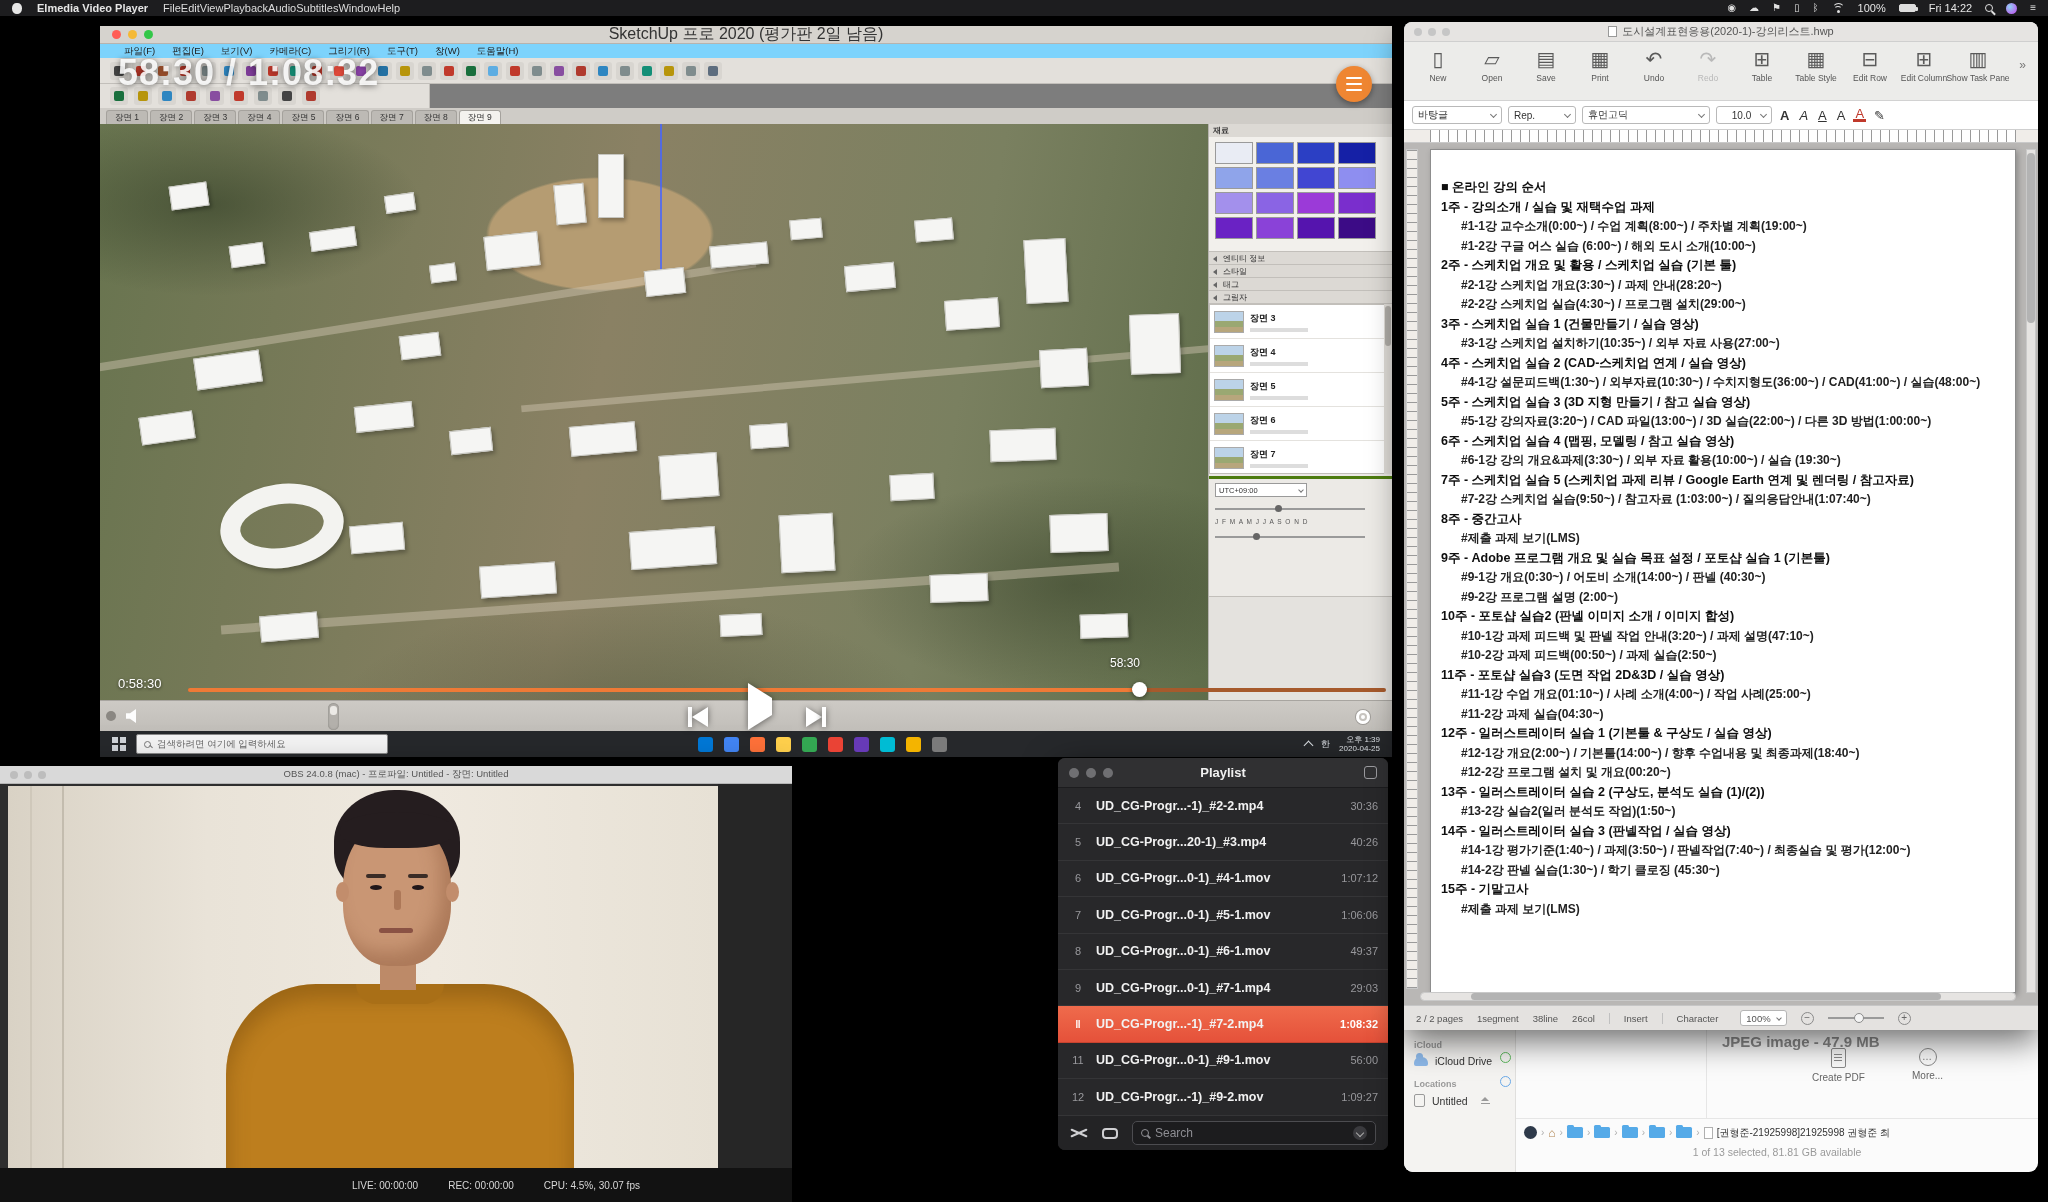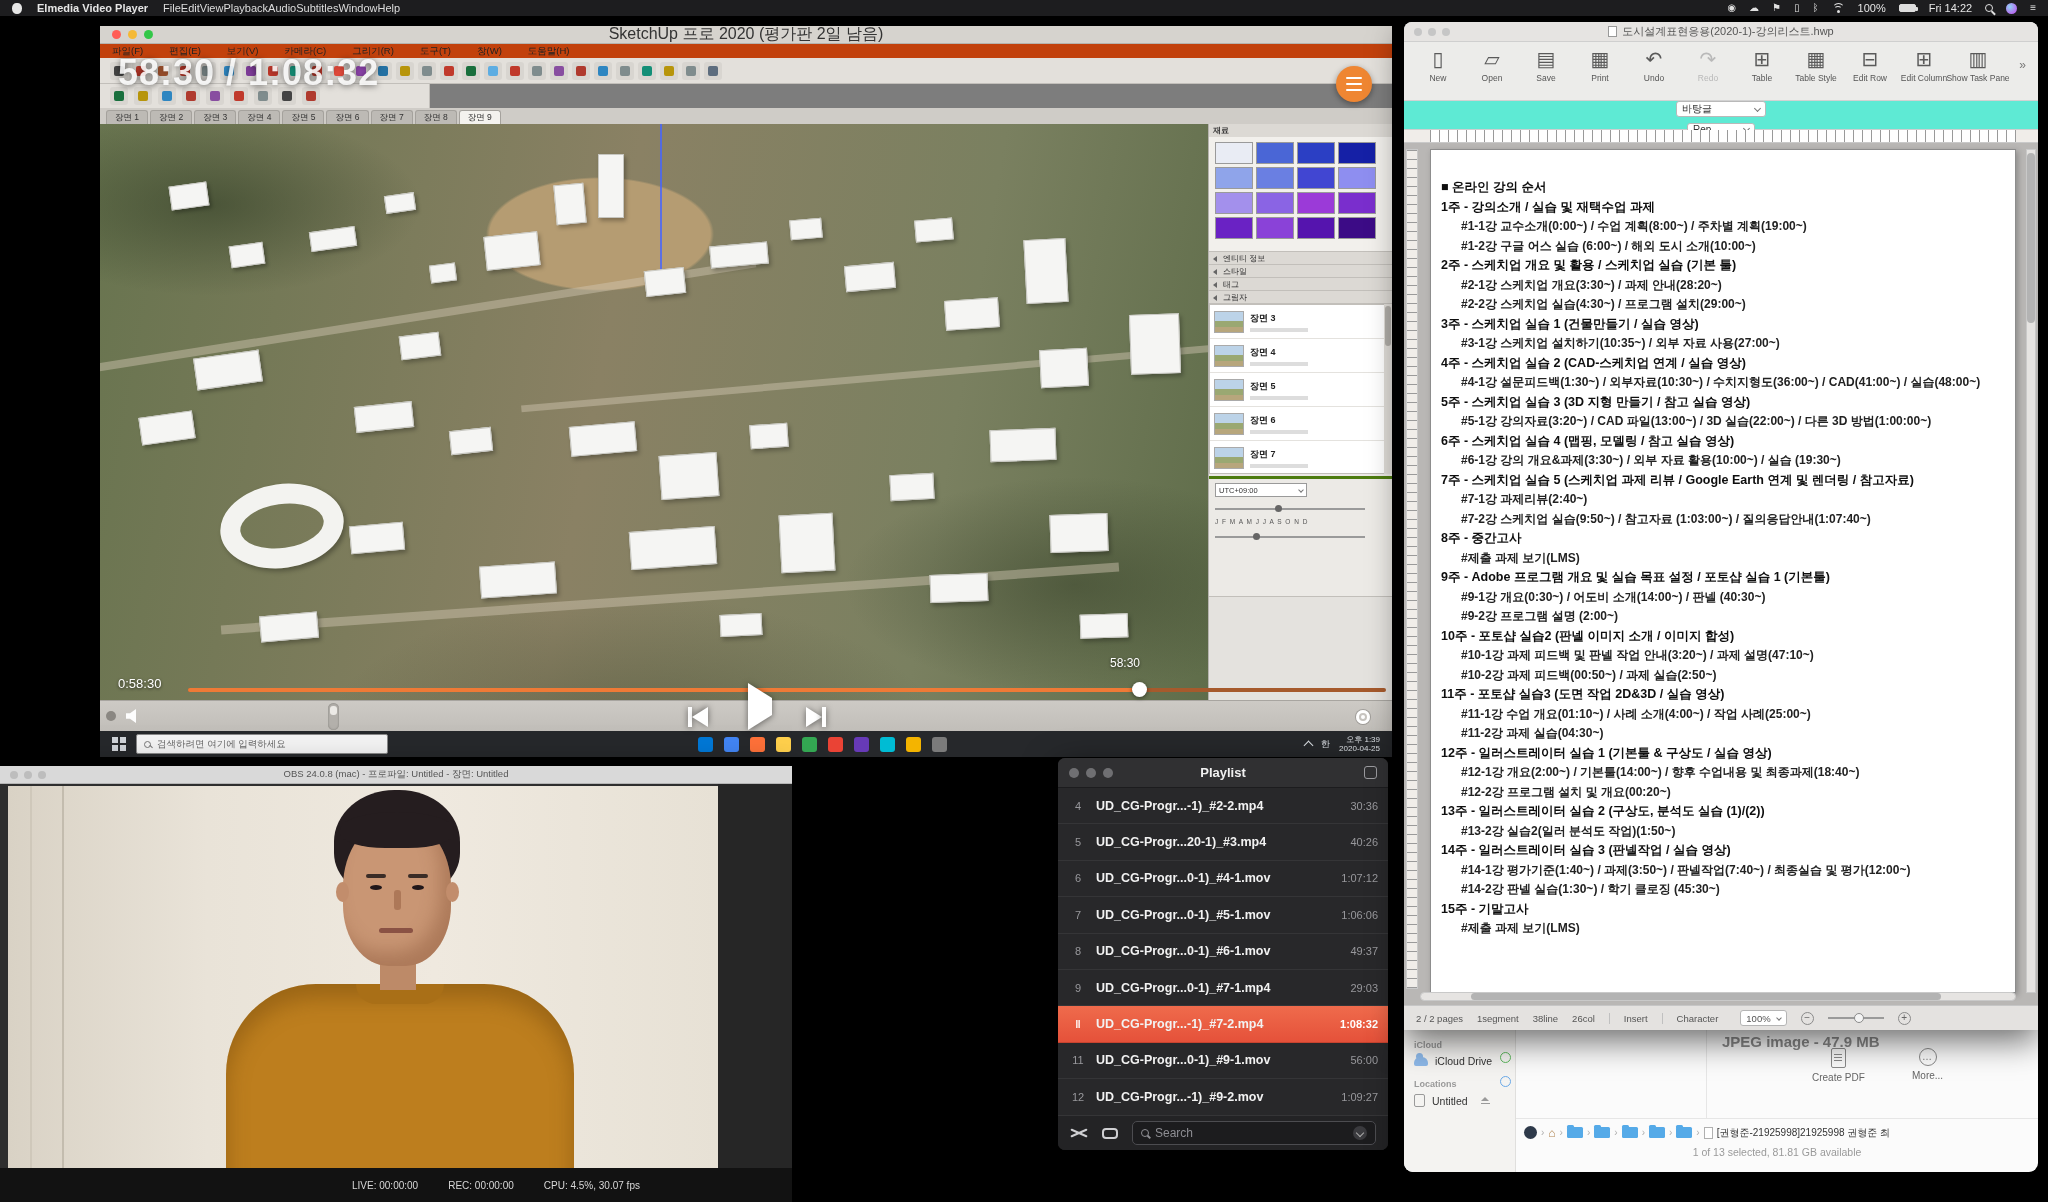--- a/index.html
+++ b/index.html
@@ -26,22 +26,22 @@
   .wifi i.m{width:8px;height:8px;left:2.5px;top:3px;}
   .wifi i.d{width:3px;height:3px;background:#e0e0e0;border:none;border-radius:50%;left:5px;top:6.5px;}
 
   
   #video{left:100px;top:26px;width:1292px;height:731px;background:#7d7d7d;z-index:2;}
   #su-titlebar{position:absolute;left:0;top:0;width:100%;height:18px;background:#d6d3ce;border-bottom:1px solid #b6b3ae;
     display:flex;align-items:center;justify-content:center;font-size:16px;color:#333;}
   .lights{position:absolute;left:12px;top:4px;display:flex;gap:7px;}
   .light{width:9px;height:9px;border-radius:50%;}
   .l-r{background:#ff5d55;} .l-y{background:#f5b935;} .l-g{background:#33c748;}
-  #su-menus{position:absolute;left:0;top:18px;width:100%;height:14px;background:#c2410c;display:flex;align-items:center;gap:26px;
-    padding-left:12px;font-size:9.5px;color:#222;}
+  #su-menus{position:absolute;left:0;top:18px;width:100%;height:14px;background:#7dd3fc;display:flex;align-items:center;gap:17px;
+    padding-left:24px;font-size:9.5px;color:#222;}
   #su-toolbar1{position:absolute;left:0;top:32px;width:100%;height:26px;background:#e3e0db;border-bottom:1px solid #c2bfba;
     display:flex;align-items:center;gap:4px;padding-left:10px;}
   #su-toolbar2{position:absolute;left:0;top:58px;width:330px;height:24px;background:#e3e0db;border-right:1px solid #c2bfba;
     display:flex;align-items:center;gap:6px;padding-left:10px;}
   .tchip{width:18px;height:18px;border-radius:3px;background:#d8d5d0;display:flex;align-items:center;justify-content:center;}
   .tchip i{display:block;width:10px;height:10px;border-radius:2px;}
   #su-tabs{position:absolute;left:0;top:82px;width:100%;height:16px;background:#cfccc7;display:flex;align-items:flex-end;padding-left:6px;gap:2px;}
   .sutab{height:14px;padding:0 8px;font-size:8.5px;color:#333;background:#bdbab5;border:1px solid #a5a29d;border-bottom:none;
     border-radius:3px 3px 0 0;display:flex;align-items:center;}
   .sutab.sel{background:#f4f2ee;}
@@ -188,22 +188,22 @@
   #hwp-title .lights{left:10px;top:6px;gap:6px;}
   #hwp-title .light{width:8px;height:8px;background:#c6c6c6;}
   .docicon{width:9px;height:11px;background:#fff;border:1px solid #999;}
   #hwp-toolbar{position:absolute;left:0;top:20px;width:100%;height:58px;background:#ececea;display:flex;align-items:flex-start;
     gap:2px;padding:6px 6px 0 8px;}
   .htool{width:52px;display:flex;flex-direction:column;align-items:center;gap:3px;}
   .htool .g{font-size:20px;line-height:22px;color:#5a5a5a;}
   .htool .lb{font-size:8.5px;color:#555;white-space:nowrap;}
   .htool.dim .g,.htool.dim .lb{color:#b9b9b9;}
   #hwp-overflow{margin-left:auto;font-size:12px;color:#777;padding-right:6px;}
-  #hwp-format{position:absolute;left:0;top:78px;width:100%;height:30px;background:#5eead4;border-top:1px solid #d2d2d2;
-    border-bottom:1px solid #cfcfcf;display:flex;align-items:center;gap:6px;padding:0 8px;font-size:10px;color:#333;flex-direction:column;}
+  #hwp-format{position:absolute;left:0;top:78px;width:100%;height:30px;background:#ffffff;border-top:1px solid #d2d2d2;
+    border-bottom:1px solid #cfcfcf;display:flex;align-items:center;gap:6px;padding:0 8px;font-size:10px;color:#333;}
   .fsel{height:18px;background:#fff;border:1px solid #b9b9b9;border-radius:3px;display:flex;align-items:center;
     justify-content:space-between;padding:0 5px;gap:5px;}
   .fsel .car{width:5px;height:5px;border-right:1.4px solid #777;border-bottom:1.4px solid #777;transform:rotate(45deg);margin-top:-2px;}
   .fbtn{font-size:13px;color:#333;padding:0 2px;}
   .fbtn.red{color:#c0392b;}
   #hwp-ruler{position:absolute;left:0;top:108px;width:100%;height:13px;background:#f0ede9;border-bottom:1px solid #c9c9c9;}
   #hwp-ruler .zone{position:absolute;left:26px;top:0;width:586px;height:12px;background:#fff;
     background-image:repeating-linear-gradient(90deg,#9a9a9a 0 1px,transparent 1px 9px);}
   #docarea{position:absolute;left:0;top:121px;width:100%;height:862px;background:#b9b7b5;}
   #vruler{position:absolute;left:2px;top:6px;width:12px;height:840px;background:#f0ede9;border:1px solid #c9c9c9;
@@ -819,21 +819,20 @@
         <div class="doc-line">#2-2강 스케치업 실습(4:30~) / 프로그램 설치(29:00~)</div>
         <div class="doc-line bold">3주 - 스케치업 실습 1 (건물만들기 / 실습 영상)</div>
         <div class="doc-line">#3-1강 스케치업 설치하기(10:35~) / 외부 자료 사용(27:00~)</div>
         <div class="doc-line bold">4주 - 스케치업 실습 2 (CAD-스케치업 연계 / 실습 영상)</div>
         <div class="doc-line">#4-1강 설문피드백(1:30~) / 외부자료(10:30~) / 수치지형도(36:00~) / CAD(41:00~) / 실습(48:00~)</div>
         <div class="doc-line bold">5주 - 스케치업 실습 3 (3D 지형 만들기 / 참고 실습 영상)</div>
         <div class="doc-line">#5-1강 강의자료(3:20~) / CAD 파일(13:00~) / 3D 실습(22:00~) / 다른 3D 방법(1:00:00~)</div>
         <div class="doc-line bold">6주 - 스케치업 실습 4 (맵핑, 모델링 / 참고 실습 영상)</div>
         <div class="doc-line">#6-1강 강의 개요&amp;과제(3:30~) / 외부 자료 활용(10:00~) / 실습 (19:30~)</div>
         <div class="doc-line bold">7주 - 스케치업 실습 5 (스케치업 과제 리뷰 / Google Earth 연계 및 렌더링 / 참고자료)</div>
-        <div class="doc-line">#7-1강 과제리뷰(2:40~)</div>
         <div class="doc-line">#7-2강 스케치업 실습(9:50~) / 참고자료 (1:03:00~) / 질의응답안내(1:07:40~)</div>
         <div class="doc-line bold">8주 - 중간고사</div>
         <div class="doc-line">#제출 과제 보기(LMS)</div>
         <div class="doc-line bold">9주 - Adobe 프로그램 개요 및 실습 목표 설정 / 포토샵 실습 1 (기본툴)</div>
         <div class="doc-line">#9-1강 개요(0:30~) / 어도비 소개(14:00~) / 판넬 (40:30~)</div>
         <div class="doc-line">#9-2강 프로그램 설명 (2:00~)</div>
         <div class="doc-line bold">10주 - 포토샵 실습2 (판넬 이미지 소개 / 이미지 합성)</div>
         <div class="doc-line">#10-1강 과제 피드백 및 판넬 작업 안내(3:20~) / 과제 설명(47:10~)</div>
         <div class="doc-line">#10-2강 과제 피드백(00:50~) / 과제 실습(2:50~)</div>
         <div class="doc-line bold">11주 - 포토샵 실습3 (도면 작업 2D&amp;3D / 실습 영상)</div>

